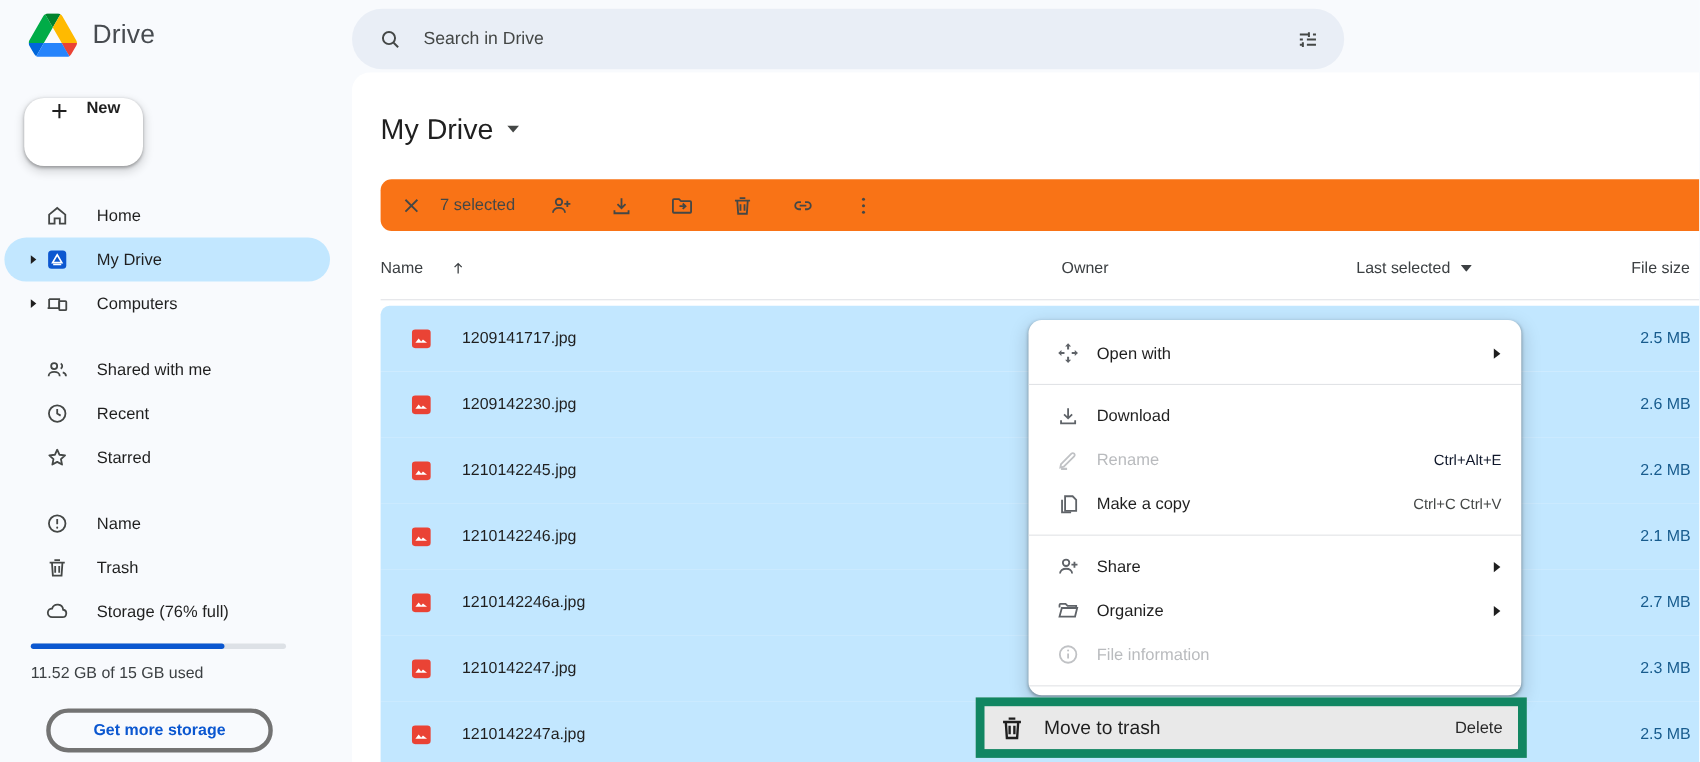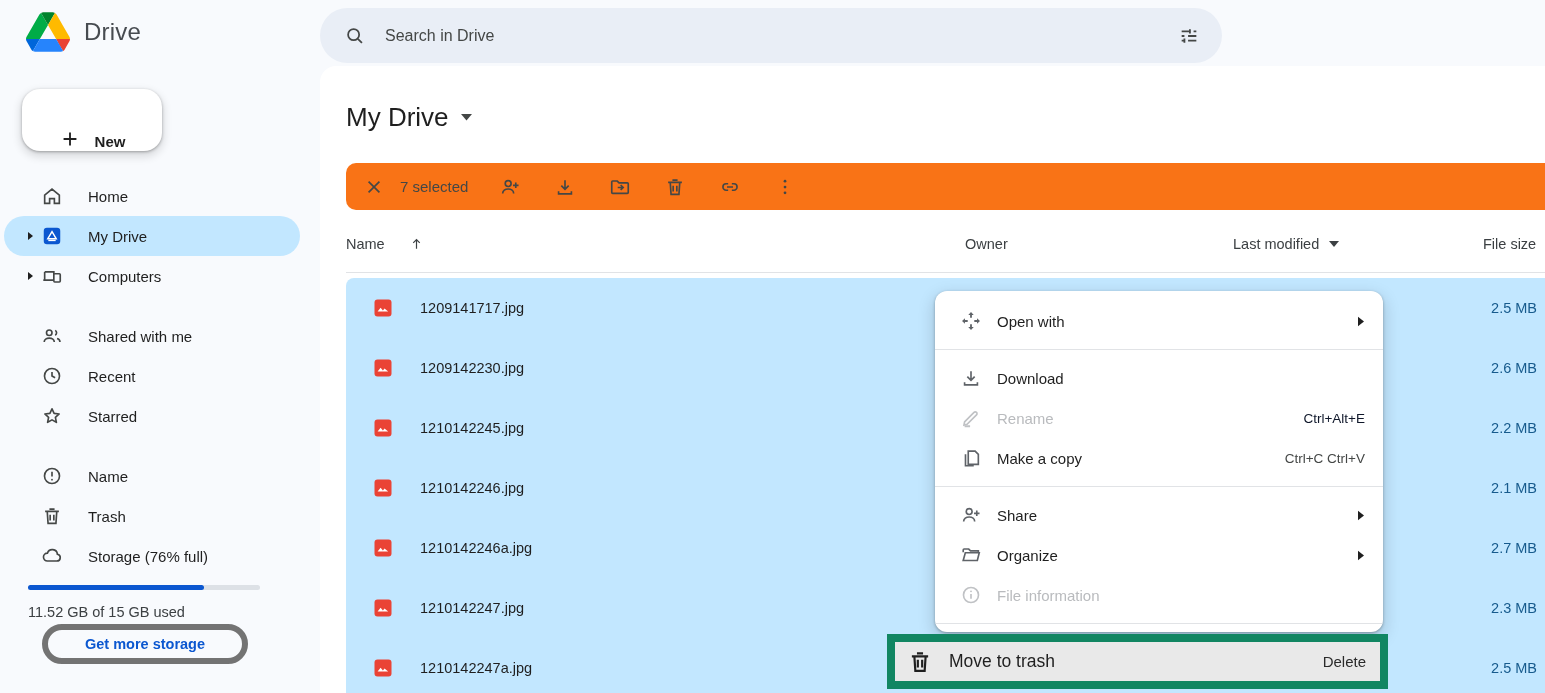--- a/index.html
+++ b/index.html
@@ -7,41 +7,41 @@
   .stage{
     position:relative;width:1545px;height:693px;overflow:hidden;
     background:#f8fafd;font-family:"Liberation Sans",sans-serif;color:#1f1f1f;
   }
   
   .sidebar{position:absolute;left:0;top:0;width:320px;height:693px;background:#f8fafd;}
   .brand{position:absolute;left:26px;top:12px;display:flex;align-items:center;gap:14px;}
   .brand svg{width:44px;height:40px;}
   .brand-name{font-size:24px;color:#474b50;letter-spacing:.2px;}
   .new-btn{
-    position:absolute;left:22px;top:89px;width:140px;height:62px;border:none;cursor:pointer;
-    background:#fff;border-radius:18px;display:flex;align-items:flex-end;justify-content:center;gap:14px;
+    position:absolute;left:22px;top:89px;width:108px;height:62px;border:none;cursor:pointer;
+    background:#fff;border-radius:18px;display:flex;align-items:flex-start;justify-content:center;gap:14px;
     box-shadow:0 1px 3px rgba(0,0,0,.3),0 4px 8px 2px rgba(0,0,0,.12);
     font-family:"Liberation Sans",sans-serif;
   }
   .new-btn .label{font-size:15px;font-weight:bold;color:#1f1f1f;}
   .nav{position:absolute;left:4px;top:176px;width:296px;}
   .nav-item{
     position:relative;height:40px;display:flex;align-items:center;border-radius:20px;cursor:pointer;
   }
   .nav-item.selected{background:#c2e7ff;}
   .nav-gap{height:20px;}
   .caret-slot{width:20px;margin-left:16px;display:flex;align-items:center;justify-content:center;}
   .nav-icon{width:24px;height:24px;margin-left:0;display:flex;align-items:center;justify-content:center;}
   .nav-label{margin-left:24px;font-size:15px;color:#1f1f1f;}
   .storage-bar{position:absolute;left:28px;top:585px;width:232px;height:5px;border-radius:3px;background:#dde1e6;}
   .storage-fill{height:5px;border-radius:3px;background:#0b57d0;}
   .storage-text{position:absolute;left:28px;top:604px;font-size:14.5px;color:#3c4043;}
   .more-storage-btn{
-    position:absolute;left:42px;top:624px;width:206px;height:40px;border-radius:20px;cursor:pointer;
-    border:6px solid #737373;background:transparent;color:#0b57d0;font-size:14.5px;font-weight:bold;
+    position:absolute;left:42px;top:644px;width:206px;height:40px;border-radius:20px;cursor:pointer;
+    border:4px solid #737373;background:transparent;color:#0b57d0;font-size:14.5px;font-weight:bold;
     font-family:"Liberation Sans",sans-serif;
   }
   
   .searchbar{
     position:absolute;left:320px;top:8px;width:902px;height:55px;border-radius:28px;
     background:#e9eef6;display:flex;align-items:center;padding:0 22px 0 24px;
   }
   .searchbar input{
     flex:1;border:none;background:transparent;outline:none;margin-left:18px;
     font-size:16px;color:#1f1f1f;font-family:"Liberation Sans",sans-serif;
@@ -312,21 +312,21 @@
     </div>
 
     <div class="thead-name">
       <span>Name</span>
       <svg width="15" height="16" viewBox="0 0 24 24" fill="none" stroke="#3c4043" stroke-width="1.9">
           <path d="M12 19.5V5.5M6.8 10.2 12 5l5.2 5.2"></path>
         </svg>
     </div>
     <div class="thead-owner">Owner</div>
     <div class="thead-mod">
-      <span>Last modified</span>
+      <span>Last selected</span>
       <svg width="10" height="6" viewBox="0 0 10 6">
           <path d="M0 0h10L5 6z" fill="#3c4043"></path>
         </svg>
     </div>
     <div class="thead-size">File size</div>
     <div class="thead-divider"></div>
 
     <div class="rows">
 
       <div class="row">

